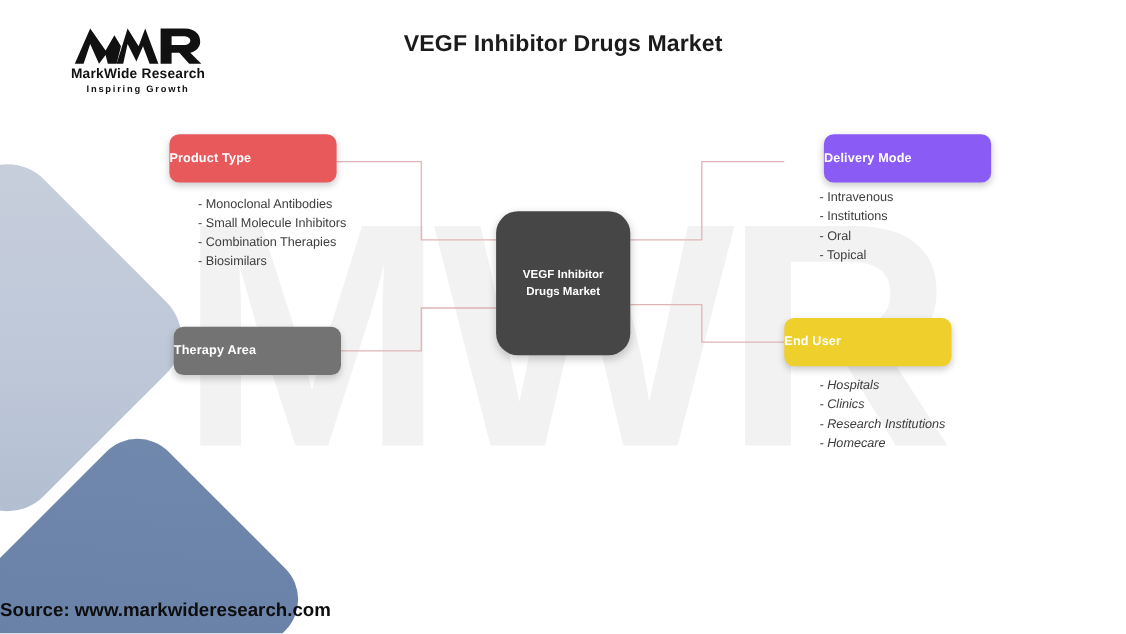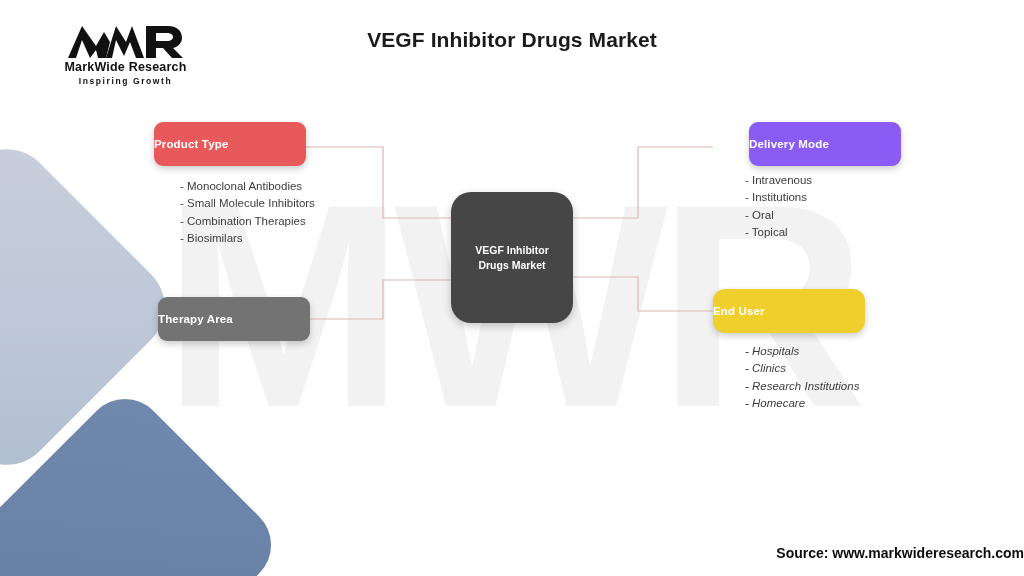--- a/index.html
+++ b/index.html
@@ -159,22 +159,22 @@
   #items-delivery { left: 745px; top: 172px; }
   #items-enduser  { left: 745px; top: 343px; font-style: italic; }
   .items div { }
 
   
   .source {
     position: absolute;
     left: 0;
     top: 545px;
     width: 1024px;
-    text-align: right;
-    font-size: 14px;
+    text-align: left;
+    font-size: 17px;
     font-weight: 700;
     color: #0d0d0d;
   }
   .disclaimer {
     position: absolute;
     right: 22px;
     top: 550px;
     font-size: 10.5px;
     font-weight: 600;
     color: #111111;
@@ -220,21 +220,21 @@
 
   <div class="pill" id="pill-product" style="background: rgb(232, 89, 91);">
     <span>Product Type</span>
   </div>
   <div class="pill" id="pill-delivery" style="background: rgb(138, 92, 245); margin-left: 36px;">
     <span>Delivery Mode</span>
   </div>
   <div class="pill" id="pill-therapy" style="background: #737373;">
     <span>Therapy Area</span>
   </div>
-  <div class="pill" id="pill-enduser" style="background: rgb(239, 207, 44); border-radius: 12px;">
+  <div class="pill" id="pill-enduser" style="background: rgb(239, 207, 44);">
     <span>End User</span>
   </div>
 
   <div class="items" id="items-product">
     <div>- Monoclonal Antibodies</div>
     <div>- Small Molecule Inhibitors</div>
     <div>- Combination Therapies</div>
     <div>- Biosimilars</div>
   </div>
   <div class="items" id="items-delivery">

